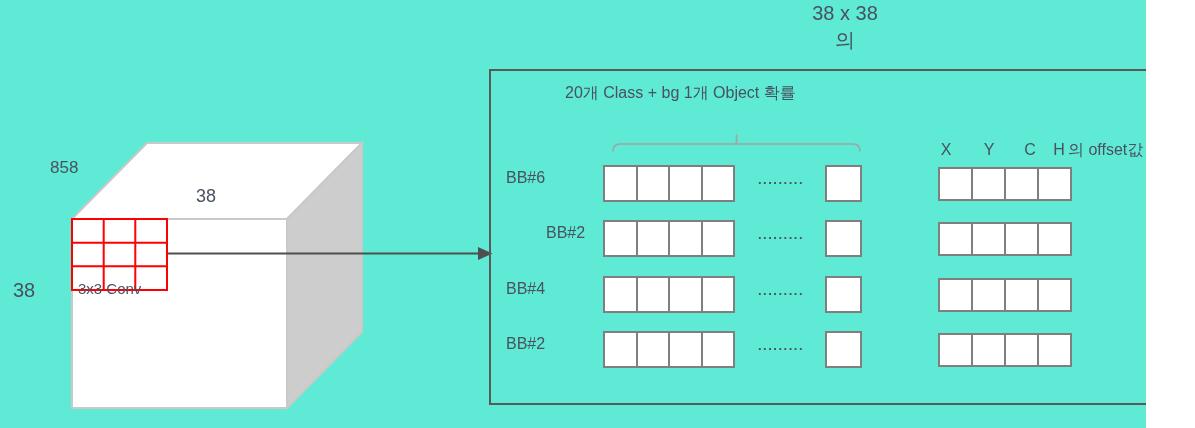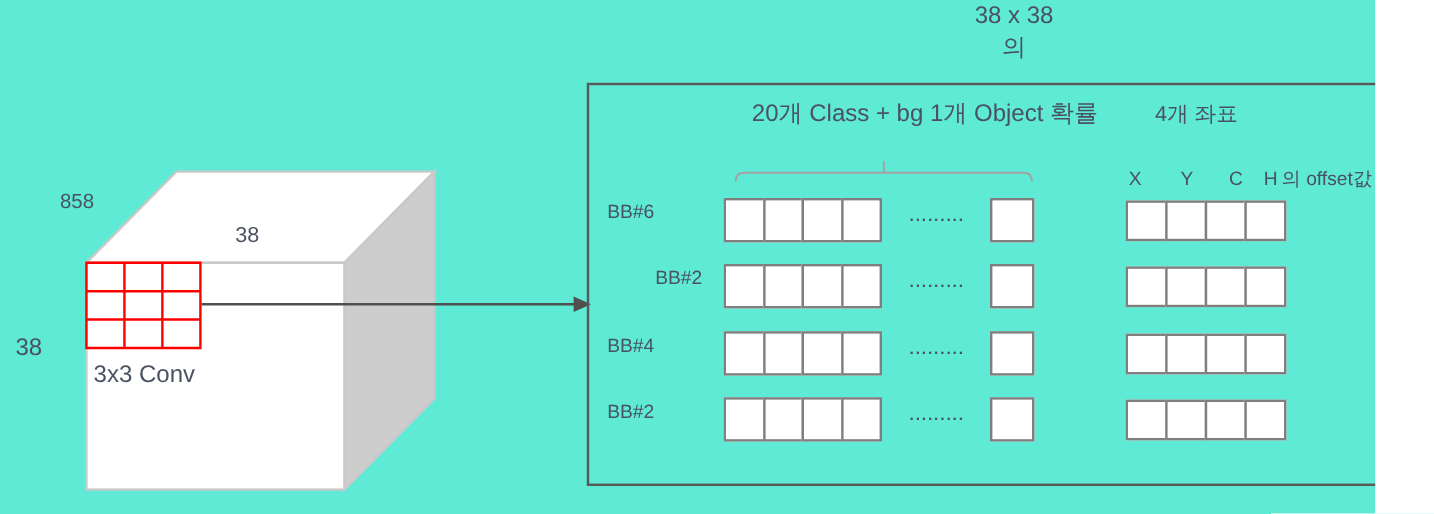--- a/index.html
+++ b/index.html
@@ -10,24 +10,24 @@
   html,body{margin:0;padding:0;background:#fff}
   #canvas{position:relative;width:1146px;height:428px;background:#5eead4;overflow:hidden;
           font-family:"Liberation Sans",sans-serif;color:var(--ink)}
   #shapes{position:absolute;left:0;top:0}
   .t{position:absolute;white-space:nowrap;line-height:1.2}
   .title1{left:770px;top:1px;width:150px;text-align:center;font-size:20px}
   .title2{left:770px;top:28px;width:150px;text-align:center;font-size:20px}
   .lbl-512{left:50px;top:158px;font-size:17px}
   .lbl-38top{left:188px;top:186px;width:36px;text-align:center;font-size:18px}
   .lbl-38left{left:6px;top:278px;width:36px;text-align:center;font-size:20px}
-  .lbl-conv{left:78px;top:300px;font-size:20px}
+  .lbl-conv{left:78px;top:280px;font-size:15px}
   .panel{position:absolute;box-sizing:border-box;left:489px;top:69px;width:687px;height:336px;
          border:2.5px solid var(--panel-border);background:transparent}
-  .hdr-class{left:565px;top:83px;width:350px;text-align:right;font-size:20px}
+  .hdr-class{left:565px;top:83px;width:350px;text-align:left;font-size:16px}
   .hdr-coord{left:927px;top:85px;width:140px;text-align:center;font-size:18px}
   .coord-suffix{left:1068px;top:140px;font-size:16px}
   .coord-letter{position:absolute;white-space:nowrap;top:140px;width:24px;text-align:center;font-size:16px;line-height:1.2}
   .bb-label{position:absolute;white-space:nowrap;font-size:16px;line-height:1.2}
   .cellgrp{position:absolute;display:flex}
   .cell{box-sizing:border-box;border:2px solid var(--cell-border);background:#fff;flex:none}
   .cell+.cell{margin-left:-2px}
   .dots{position:absolute;font-size:13px;line-height:1;letter-spacing:1.5px;font-weight:bold;text-align:center}
   .cube-face{fill:#ffffff;stroke:var(--cube-edge);stroke-width:2}
   .cube-side{fill:var(--cube-side-fill);stroke:var(--cube-edge);stroke-width:2}
@@ -59,21 +59,20 @@
   <div class="t title1">38 x 38</div>
   <div class="t title2">의</div>
 
   <div class="t lbl-512">858</div>
   <div class="t lbl-38top">38</div>
   <div class="t lbl-38left">38</div>
   <div class="t lbl-conv">3x3 Conv</div>
 
   <div class="panel"></div>
   <div class="t hdr-class">20개 Class + bg 1개 Object 확률</div>
-  <div class="t hdr-coord">4개 좌표</div>
   <div class="t coord-suffix">의 offset값</div>
 
   <div id="coord-letters">
       <div class="coord-letter" style="left: 934px;">X</div>
       <div class="coord-letter" style="left: 977px;">Y</div>
       <div class="coord-letter" style="left: 1018px;">C</div>
       <div class="coord-letter" style="left: 1047px;">H</div>
     </div>
   <div id="rows-layer">
       <div class="bb-label" style="left: 506px; top: 168px;">BB#6</div>

